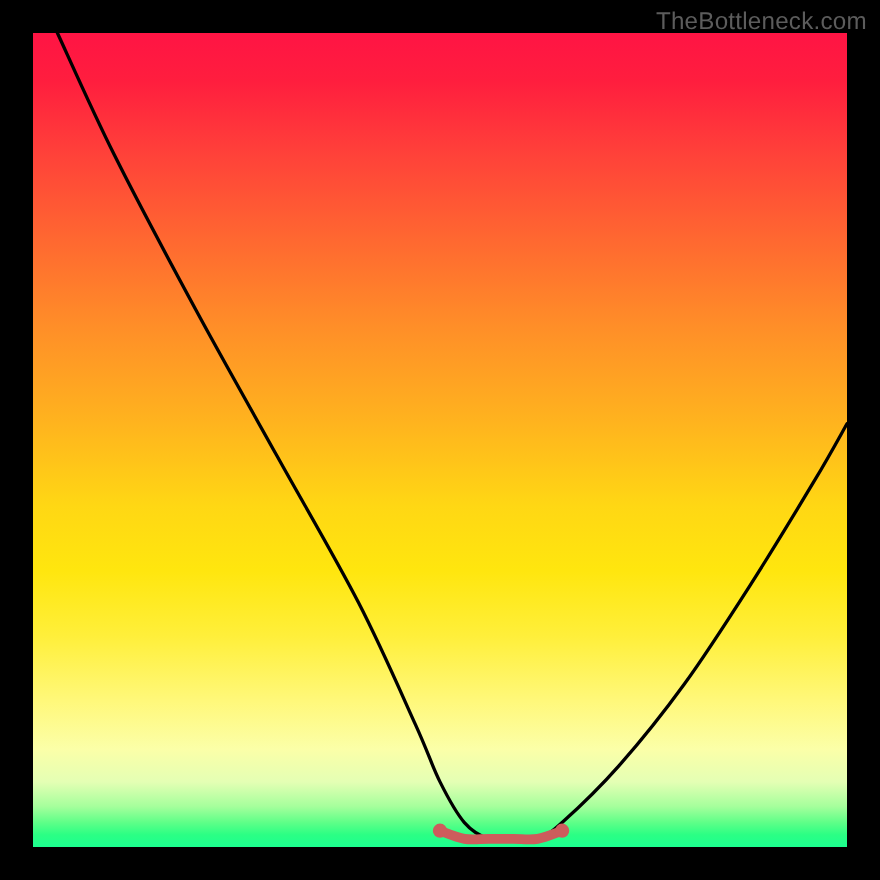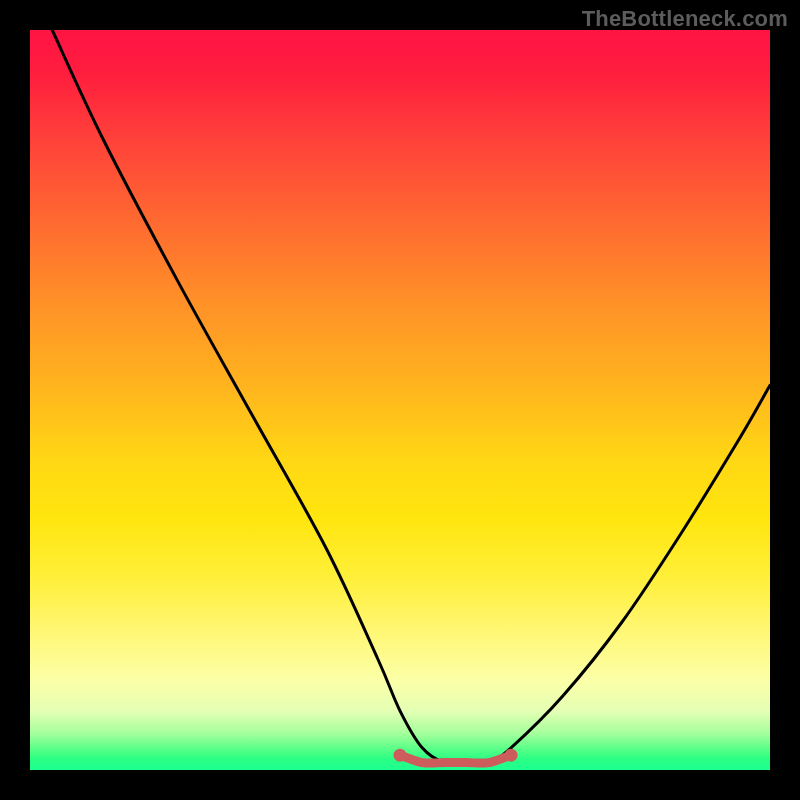--- a/index.html
+++ b/index.html
@@ -42,21 +42,21 @@
       #2bff84 98.5%,
       #1cff90 100%
     );
   }
   .watermark {
     position: absolute;
     top: 6px;
     right: 12px;
     color: #5c5c5c;
     font-size: 22px;
-    font-weight: 700;
+    font-weight: 400;
     letter-spacing: 0.2px;
     user-select: none;
   }
   svg.curve {
     position: absolute;
     left: 0;
     top: 0;
     width: 740px;
     height: 740px;
     overflow: visible;

